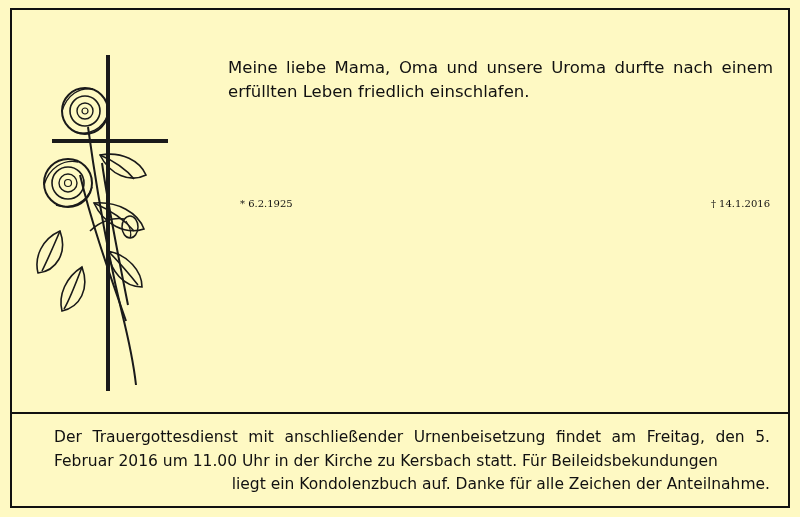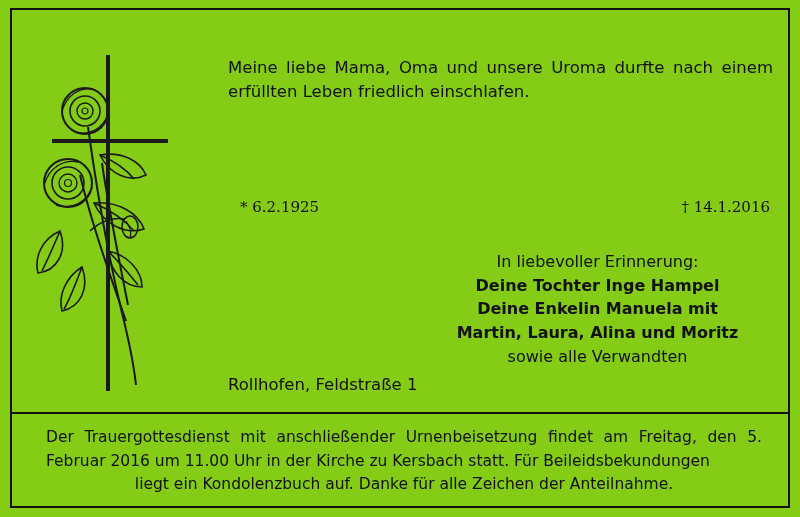--- a/index.html
+++ b/index.html
@@ -12,21 +12,21 @@
     height: 517px;
     font-family: "Liberation Sans", sans-serif;
     color: #1a1a1a;
     overflow: hidden;
   }
 
   .obituary {
     position: relative;
     width: 800px;
     height: 517px;
-    background: #84cc16;
+    background: #fef9c3;
     box-sizing: border-box;
   }
 
   
   .frame {
     position: absolute;
     left: 10px;
     top: 8px;
     width: 780px;
     height: 500px;
@@ -80,21 +80,21 @@
   }
 
   .dates {
     position: absolute;
     left: 240px;
     top: 198px;
     width: 530px;
     display: flex;
     justify-content: space-between;
     font-family: "DejaVu Serif", serif;
-    font-size: 15px;
+    font-size: 10px;
     color: #111;
   }
 
   .dedication {
     position: absolute;
     left: 420px;
     top: 250px;
     width: 355px;
     text-align: center;
     font-family: "DejaVu Sans", sans-serif;
@@ -110,31 +110,31 @@
     position: absolute;
     left: 228px;
     top: 375px;
     font-family: "DejaVu Sans", sans-serif;
     font-size: 16.5px;
     color: #111;
   }
 
   .closing {
     position: absolute;
-    left: 46px;
+    left: 54px;
     top: 426px;
     width: 716px;
     font-family: "DejaVu Sans", sans-serif;
     font-size: 15.5px;
     line-height: 1.52;
     text-align: justify;
     color: #111;
   }
   .closing .last-line {
-    text-align: center;
+    text-align: right;
   }
 </style>
 </head>
 <body>
 
 <div class="obituary">
 
   <div class="frame"></div>
   <div class="divider"></div>
 
@@ -196,28 +196,20 @@
   </div>
 
   <div class="intro">Meine liebe Mama, Oma und unsere Uroma durfte nach einem erfüllten Leben friedlich einschlafen.</div>
 
 
   <div class="dates">
     <span>* 6.2.1925</span>
     <span>† 14.1.2016</span>
   </div>
 
-  <div class="dedication">
-    <div>In liebevoller Erinnerung:</div>
-    <div class="bold">Deine Tochter Inge Hampel</div>
-    <div class="bold">Deine Enkelin Manuela mit</div>
-    <div class="bold">Martin, Laura, Alina und Moritz</div>
-    <div>sowie alle Verwandten</div>
-  </div>
-
-  <div class="place">Rollhofen, Feldstraße 1</div>
+
 
   <div class="closing">
     <span>Der Trauergottesdienst mit anschließender Urnenbeisetzung findet am Freitag, den 5. Februar 2016 um 11.00 Uhr in der Kirche zu Kersbach statt. Für Beileidsbekundungen</span>
     <div class="last-line">liegt ein Kondolenzbuch auf. Danke für alle Zeichen der Anteilnahme.</div>
   </div>
 
 </div>
 
 </body></html>

